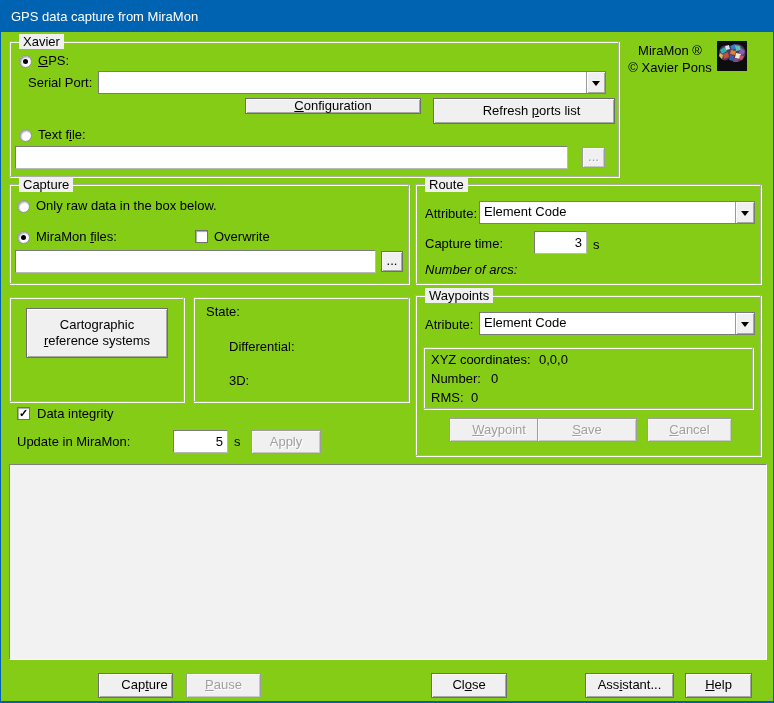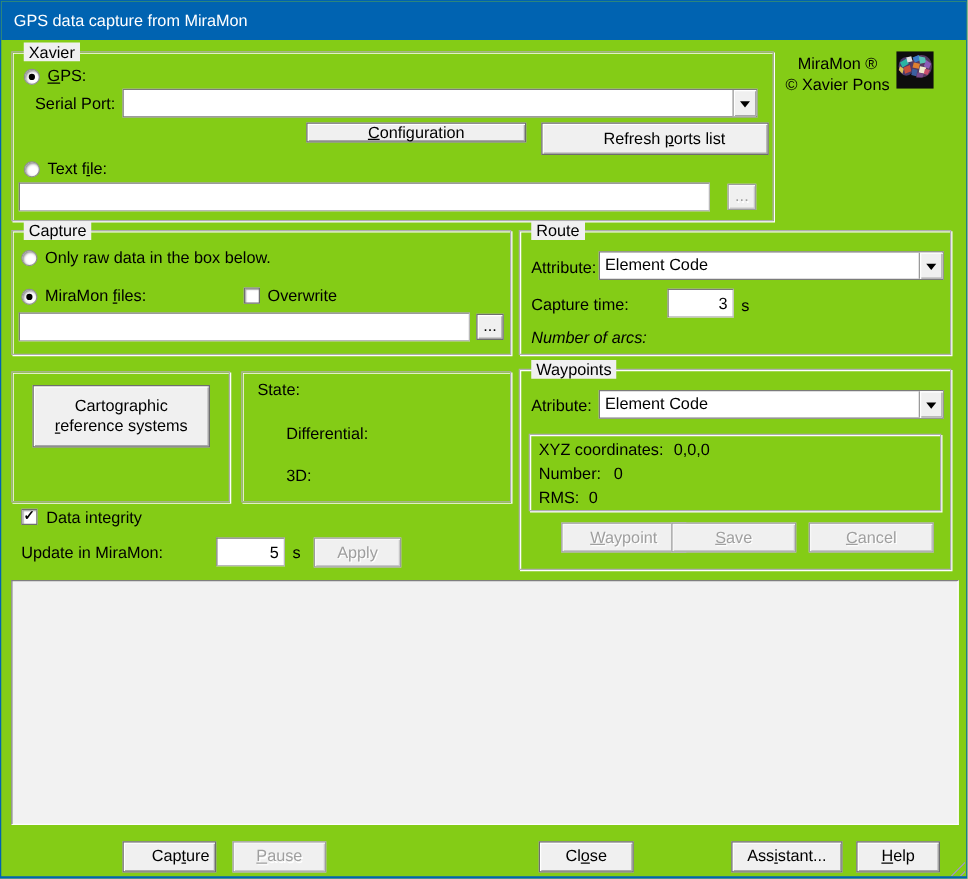--- a/index.html
+++ b/index.html
@@ -227,21 +227,21 @@
   <span class="lbl" style="left:430px; top:370px;">Number:</span>
   <span class="lbl" style="left:490px; top:370px;">0</span>
   <span class="lbl" style="left:430px; top:389px;">RMS:</span>
   <span class="lbl" style="left:470px; top:389px;">0</span>
   <div class="btn dis" style="left:424px; top:417px; width:100px; height:24px;margin-left:24px;">
     <span><u>W</u>aypoint</span>
   </div>
   <div class="btn dis" style="left:536px; top:417px; width:100px; height:24px;">
     <span><u>S</u>ave</span>
   </div>
-  <div class="btn dis" style="left:646px; top:417px; width:100px; height:24px;">
+  <div class="btn dis" style="left:646px; top:417px; width:85px; height:24px;">
     <span><u>C</u>ancel</span>
   </div>
 
   <span class="check abs" style="left:16px; top:406px;">
     <span>✓</span>
   </span>
   <span class="lbl" style="left:36px; top:405px;">Data integrity</span>
   <span class="lbl" style="left:16px; top:433px;">Update in MiraMon:</span>
   <input class="field num" style="left: 172px; top: 429px; width: 55px; height: 23px;" value="5">
   <span class="lbl" style="left:233px; top:433px;">s</span>

